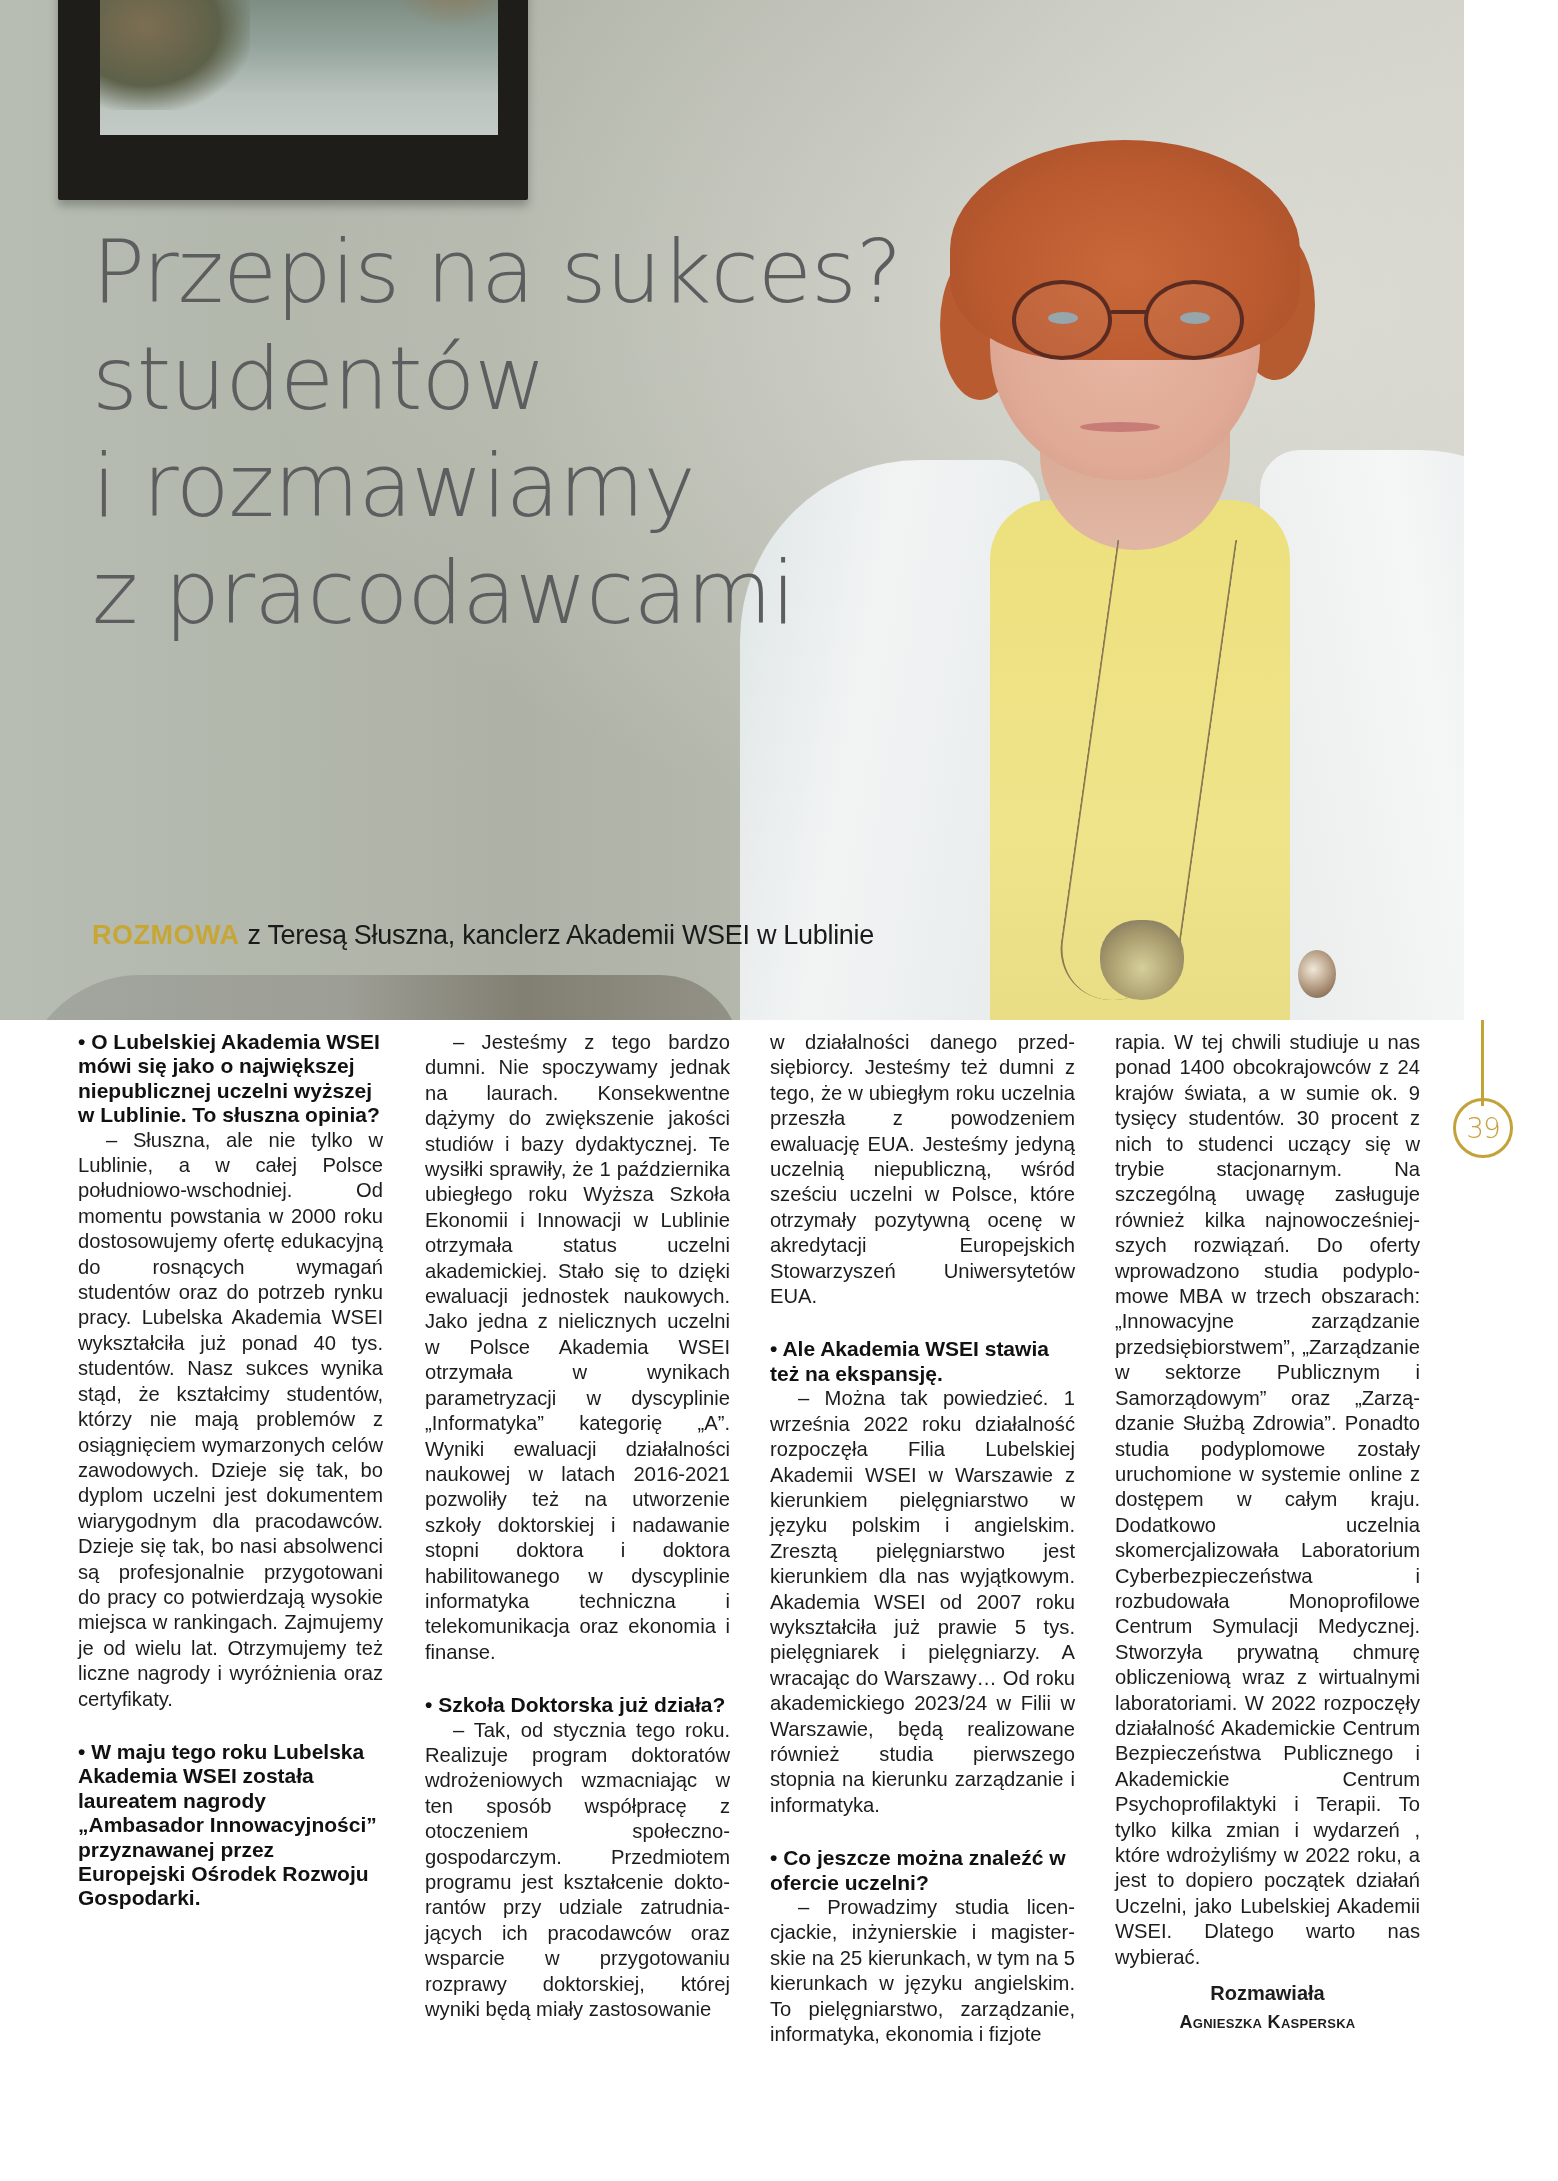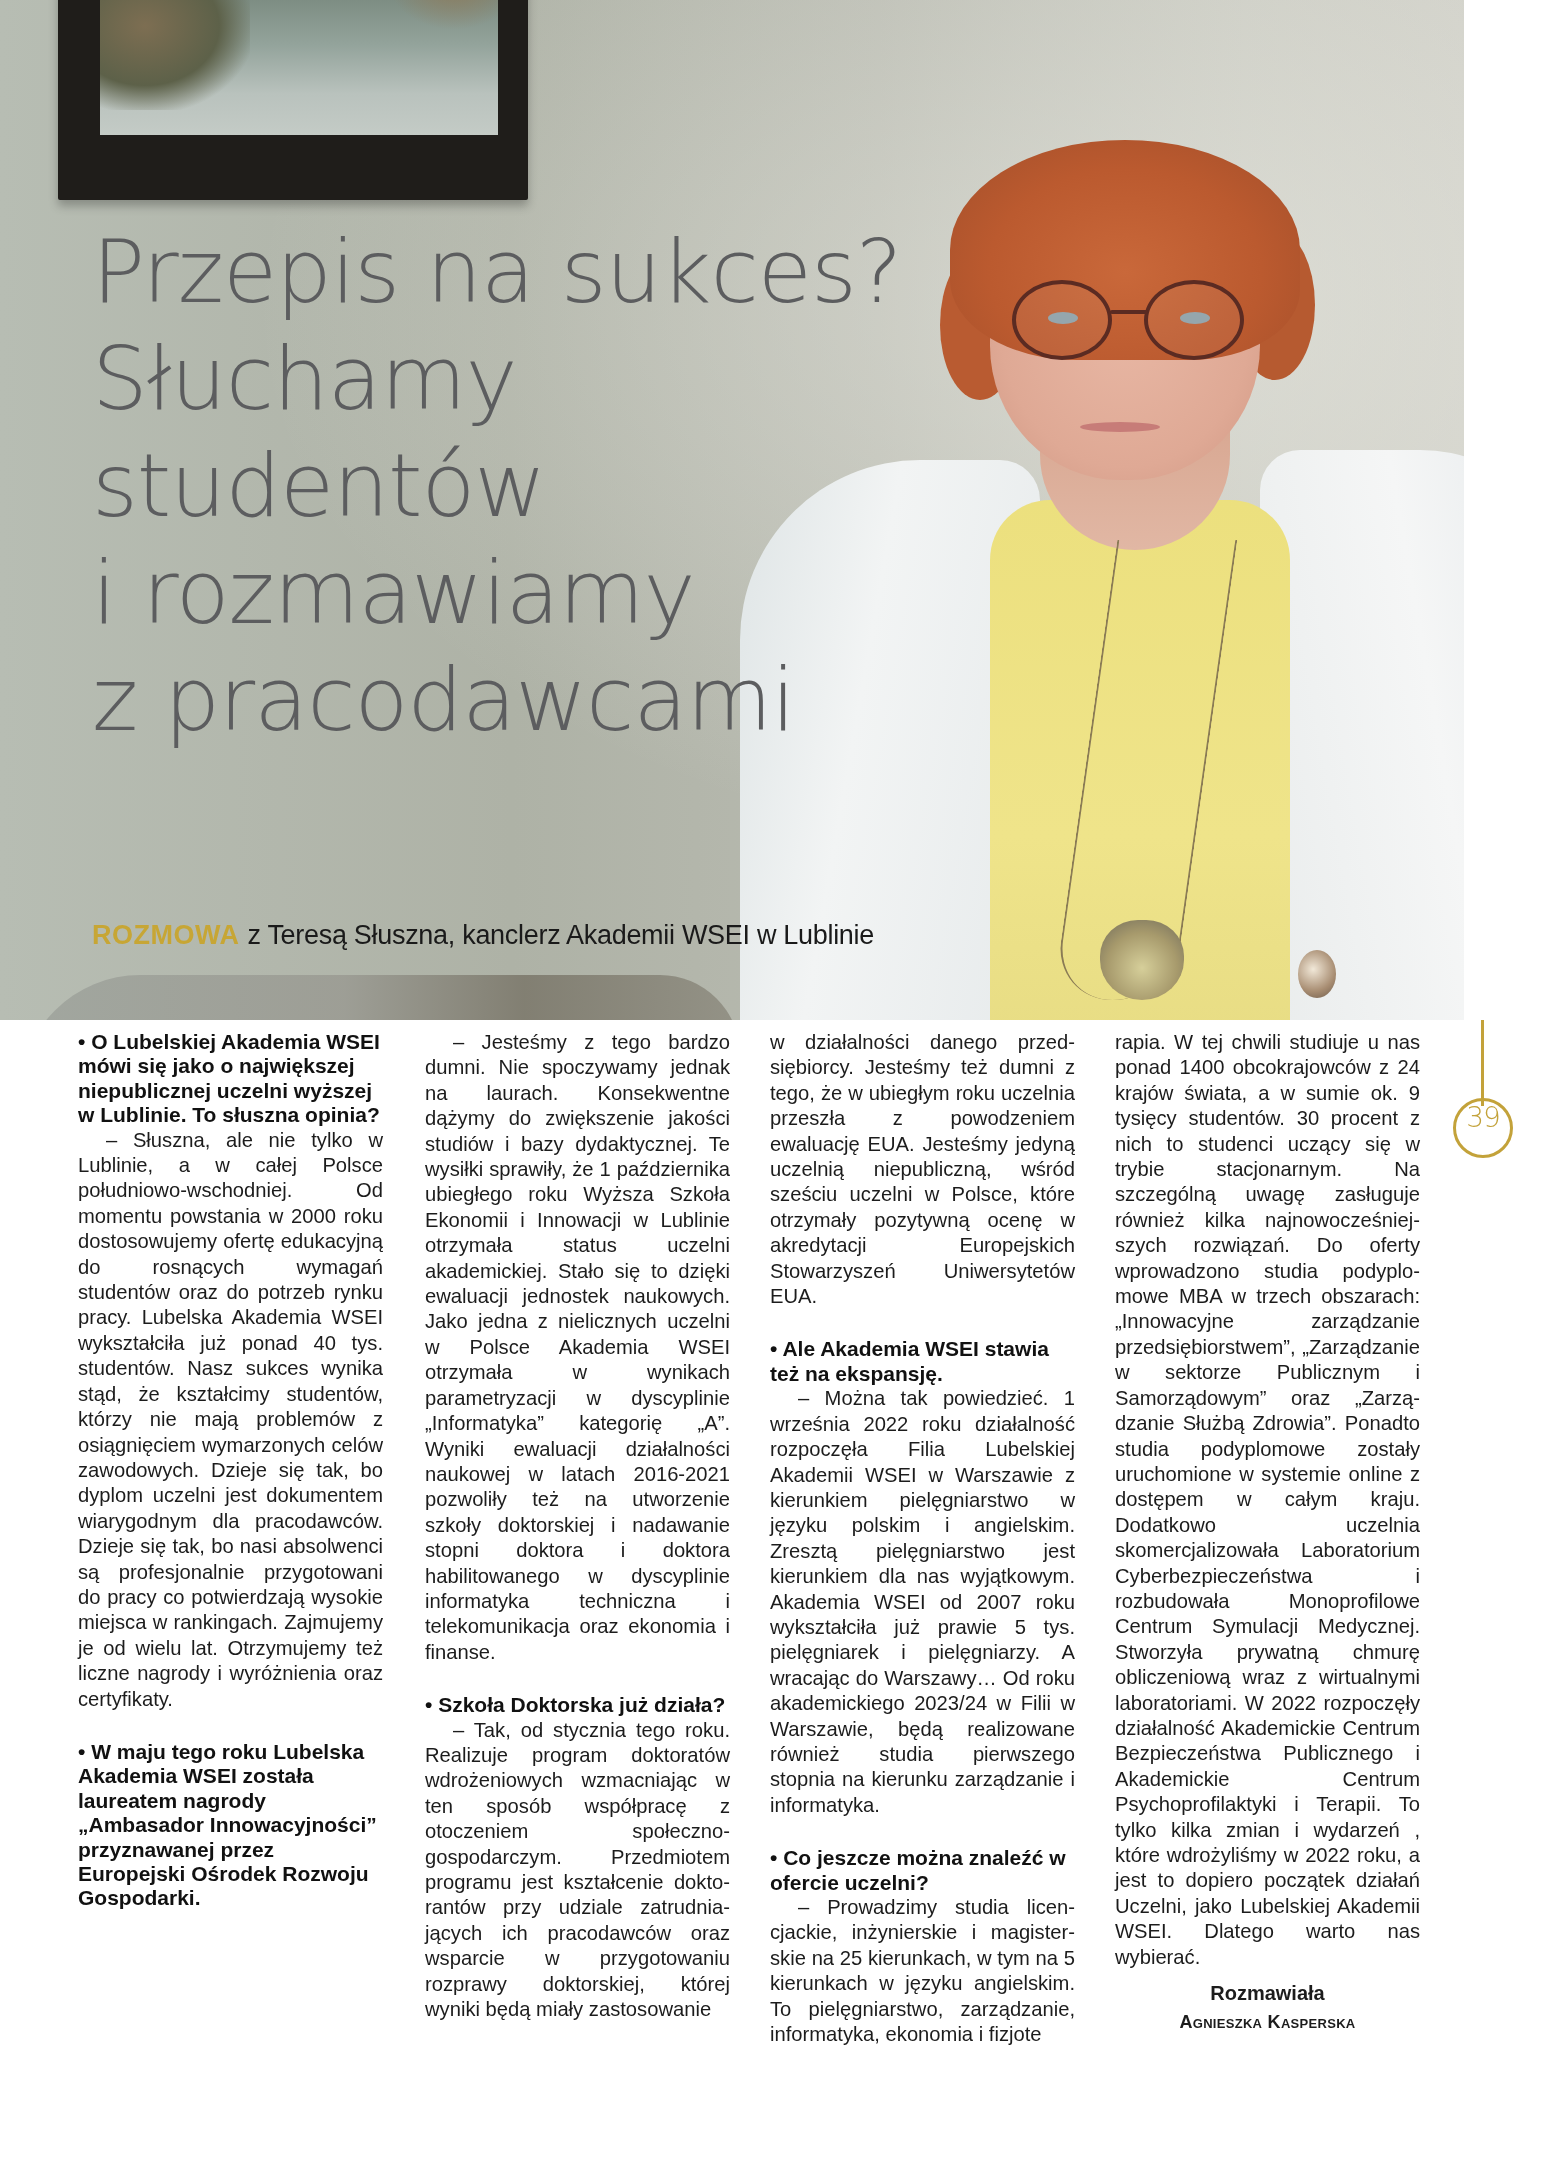--- a/index.html
+++ b/index.html
@@ -114,21 +114,21 @@
     font-family: "Liberation Sans", sans-serif; font-size: 27px; color: #1a1a1a; white-space: nowrap;
     letter-spacing: -0.3px;
   }
   .subtitle .kicker { color: #c7a635; font-weight: bold; letter-spacing: 0.5px; margin-right: 8px; }
 
   
   .page-line { position: absolute; left: 1481px; top: 1020px; width: 3px; height: 86px; background: #c3a23a; }
   .page-circle {
     position: absolute; left: 1453px; top: 1098px; width: 60px; height: 60px;
     border: 3px solid #c3a23a; border-radius: 50%;
-    display: flex; justify-content: center;
+    display: flex; align-items: center; justify-content: center;
     font-family: "DejaVu Sans", sans-serif; font-weight: 200; font-size: 28px; color: #c3a23a; letter-spacing: -1px;
   }
 
   
   .col {
     position: absolute; top: 1030px; width: 305px;
     font-family: "Liberation Sans", sans-serif; font-size: 20.2px; line-height: 25.4px; color: #1c1c1c;
     text-align: justify; hyphens: manual;
   }
   .col.c1 { left: 78px; }
@@ -174,21 +174,20 @@
       <div class="bridge"></div>
     </div>
     <div class="mouth"></div>
     <div class="chain"></div>
     <div class="pendant"></div>
     <div class="button"></div>
   </div>
 
   <h1 class="title">
     <span>Przepis na sukces?</span>
-    <span>Słuchamy</span>
     <span>studentów</span>
     <span>i rozmawiamy</span>
     <span>z pracodawcami</span>
   </h1>
 
   <div class="subtitle">
     <span class="kicker">ROZMOWA</span><span>z Teresą Słuszna, kanclerz Akademii WSEI w Lublinie</span>
   </div>
 </div>
 

